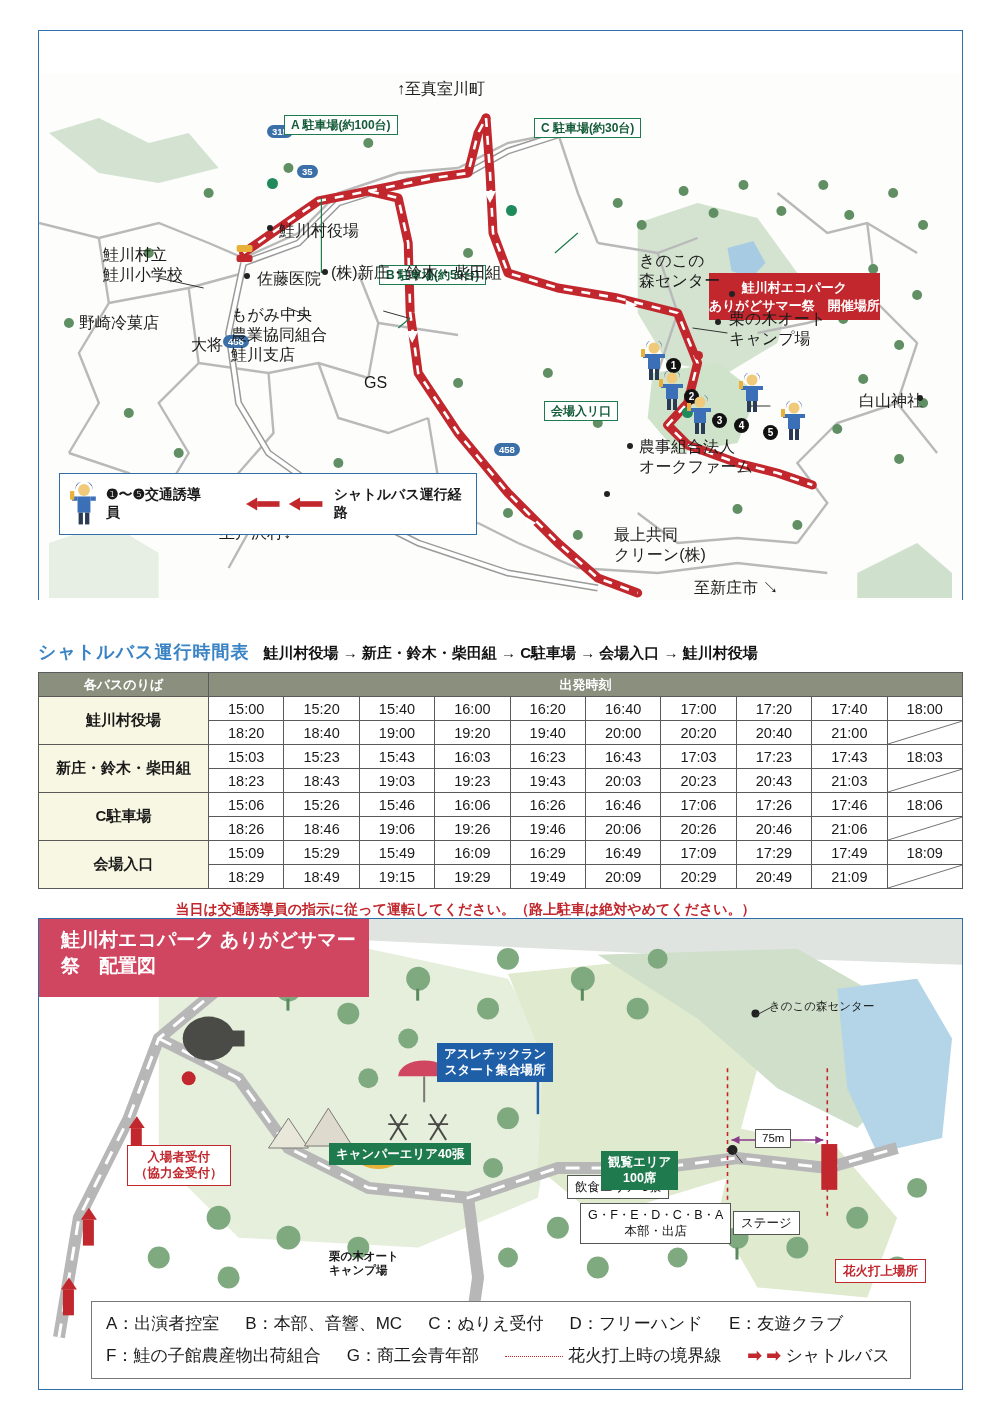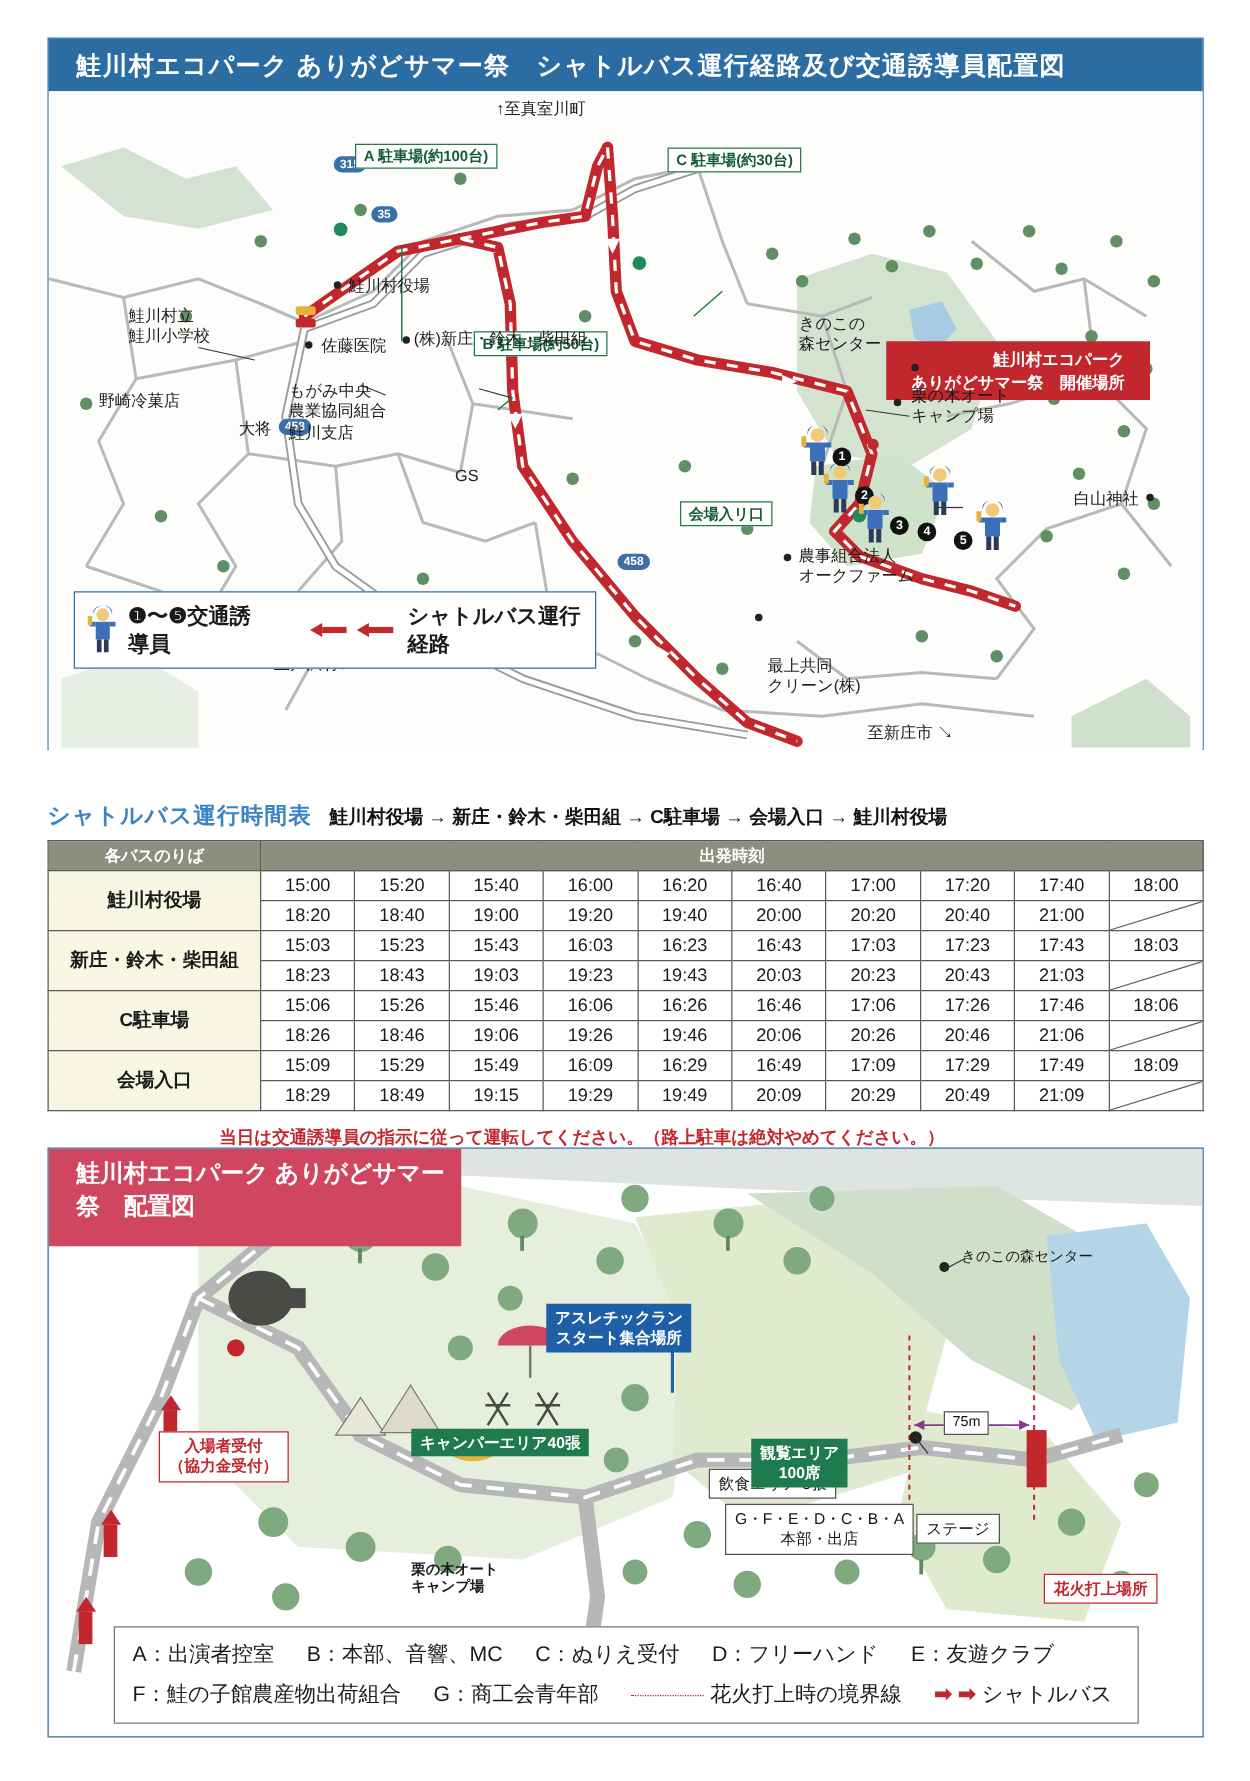--- a/index.html
+++ b/index.html
@@ -31,34 +31,34 @@
   #map1-canvas {
     position:absolute; left:0; top:42px; width:100%; height:527px;
     background:#fdfdfb;
     overflow:hidden;
   }
 
   
   .svgfull { position:absolute; left:0; top:0; width:100%; height:100%; }
 
   .maplabel {
-    position:absolute; font-size:13px; line-height:1.25;
+    position:absolute; font-size:16px; line-height:1.25;
     color:#1b1b1b; white-space:pre;
   }
 
   .boxlabel {
     position:absolute; font-size:12px; line-height:1.2;
     border:1.4px solid #1f7a4d; color:#145c38;
     background:#fff; padding:2px 6px; white-space:pre;
     font-weight:bold;
   }
   .redbox {
     position:absolute; background:#c1272d; color:#fff;
     font-size:13px; font-weight:bold; line-height:1.35;
-    padding:6px 20px; white-space:pre; text-align:right;
+    padding:6px 0; white-space:pre; text-align:center;
   }
   .greendot {
     position:absolute; width:11px; height:11px; border-radius:50%;
     background:#1f8a5c;
   }
   .blkdot {
     position:absolute; width:6px; height:6px; border-radius:50%;
     background:#222;
   }
   .reddot {
@@ -73,21 +73,21 @@
   .guard { position:absolute; width:26px; height:40px; }
   .guardnum {
     position:absolute; width:15px; height:15px; border-radius:50%;
     background:#111; color:#fff; font-size:10px; font-weight:bold;
     display:flex; align-items:center; justify-content:center;
   }
   #legend1 {
     position:absolute; left:20px; top:400px; width:418px; height:62px;
     border:1px solid #2f6fa8; background:#fff;
     display:flex; align-items:center; gap:8px; padding:0 10px;
-    font-size:17px; font-weight:bold;
+    font-size:14px; font-weight:bold;
   }
 
   
   #timetable {
     left:38px; top:640px; width:855px; height:288px;
   }
   #tt-head { display:flex; align-items:baseline; gap:14px; }
   #tt-head .t1 { color:#3a83c4; font-size:18px; font-weight:bold; letter-spacing:1px; }
   #tt-head .t2 { color:#111; font-size:15px; font-weight:bold; }
   table.tt {
@@ -142,21 +142,20 @@
   }
   #legend2 .row { display:flex; gap:26px; margin-bottom:9px; align-items:center; }
   #legend2 .cell { white-space:nowrap; }
   .dashline { display:inline-block; width:58px; border-top:1.6px dotted #c1272d; vertical-align:middle; margin-right:5px;}
   .arrowred { color:#c1272d; font-weight:bold; }
 </style>
 </head>
 <body>
 
 <div class="panel" id="map1">
-  <div id="map1-title">鮭川村エコパーク ありがどサマー祭　シャトルバス運行経路及び交通誘導員配置図</div>
 
   <div id="map1-canvas">
 
     <svg class="svgfull" viewBox="0 0 925 527" preserveAspectRatio="none">
 
       <path d="M10,60 L60,45 L110,70 L150,60 L180,95 L120,110 L60,100 Z" fill="#cfe0cc" opacity="0.9"></path>
       <path d="M600,150 L660,130 L720,145 L760,200 L740,270 L690,300 L630,290 L600,240 Z" fill="#d3e3cf"></path>
       <path d="M615,300 L680,290 L720,320 L700,370 L640,380 L610,345 Z" fill="#cfe2ca"></path>
       <path d="M820,500 L880,470 L915,500 L915,525 L820,525 Z" fill="#cfe0cc"></path>
       <path d="M10,470 L70,450 L120,480 L120,525 L10,525 Z" fill="#e7eee4"></path>

